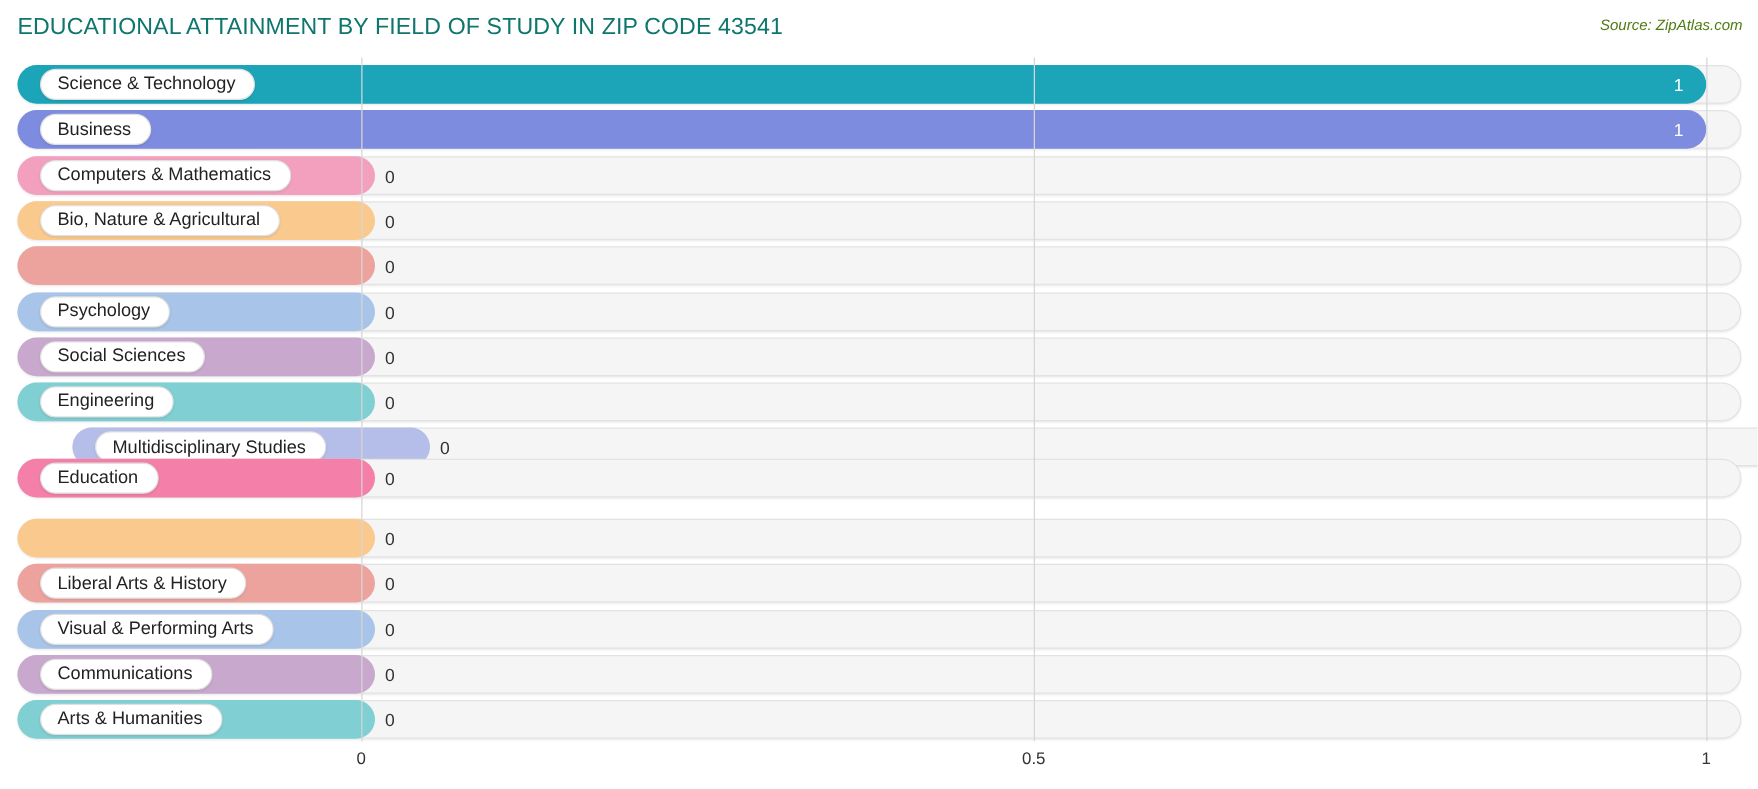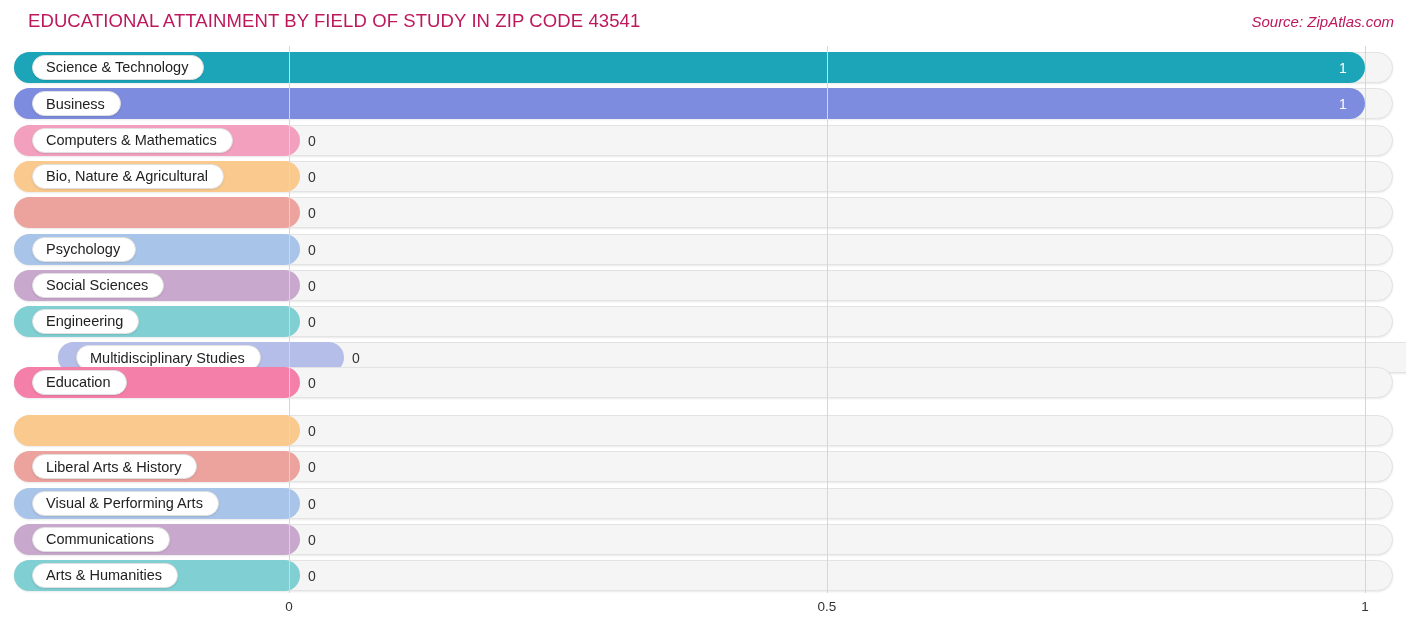--- a/index.html
+++ b/index.html
@@ -22,31 +22,30 @@
     left: 0; top: 0;
     width: 1406px;
     height: 46px;
   }
   #chart-title {
     position: absolute;
     left: 14px;
     top: 10px;
     font-size: 18.5px;
     letter-spacing: 0.1px;
-    color: #be185d;
-    white-space: nowrap;
-    margin-left: 14px;
+    color: #0f766e;
+    white-space: nowrap;
   }
   #source-label {
     position: absolute;
     right: 12px;
     top: 13px;
-    font-size: 15px;
+    font-size: 12px;
     font-style: italic;
-    color: #be185d;
+    color: #4d7c0f;
     white-space: nowrap;
   }
 
   
   #plot {
     position: absolute;
     left: 0;
     top: 46px;
     width: 1272px;
     height: 547px;

